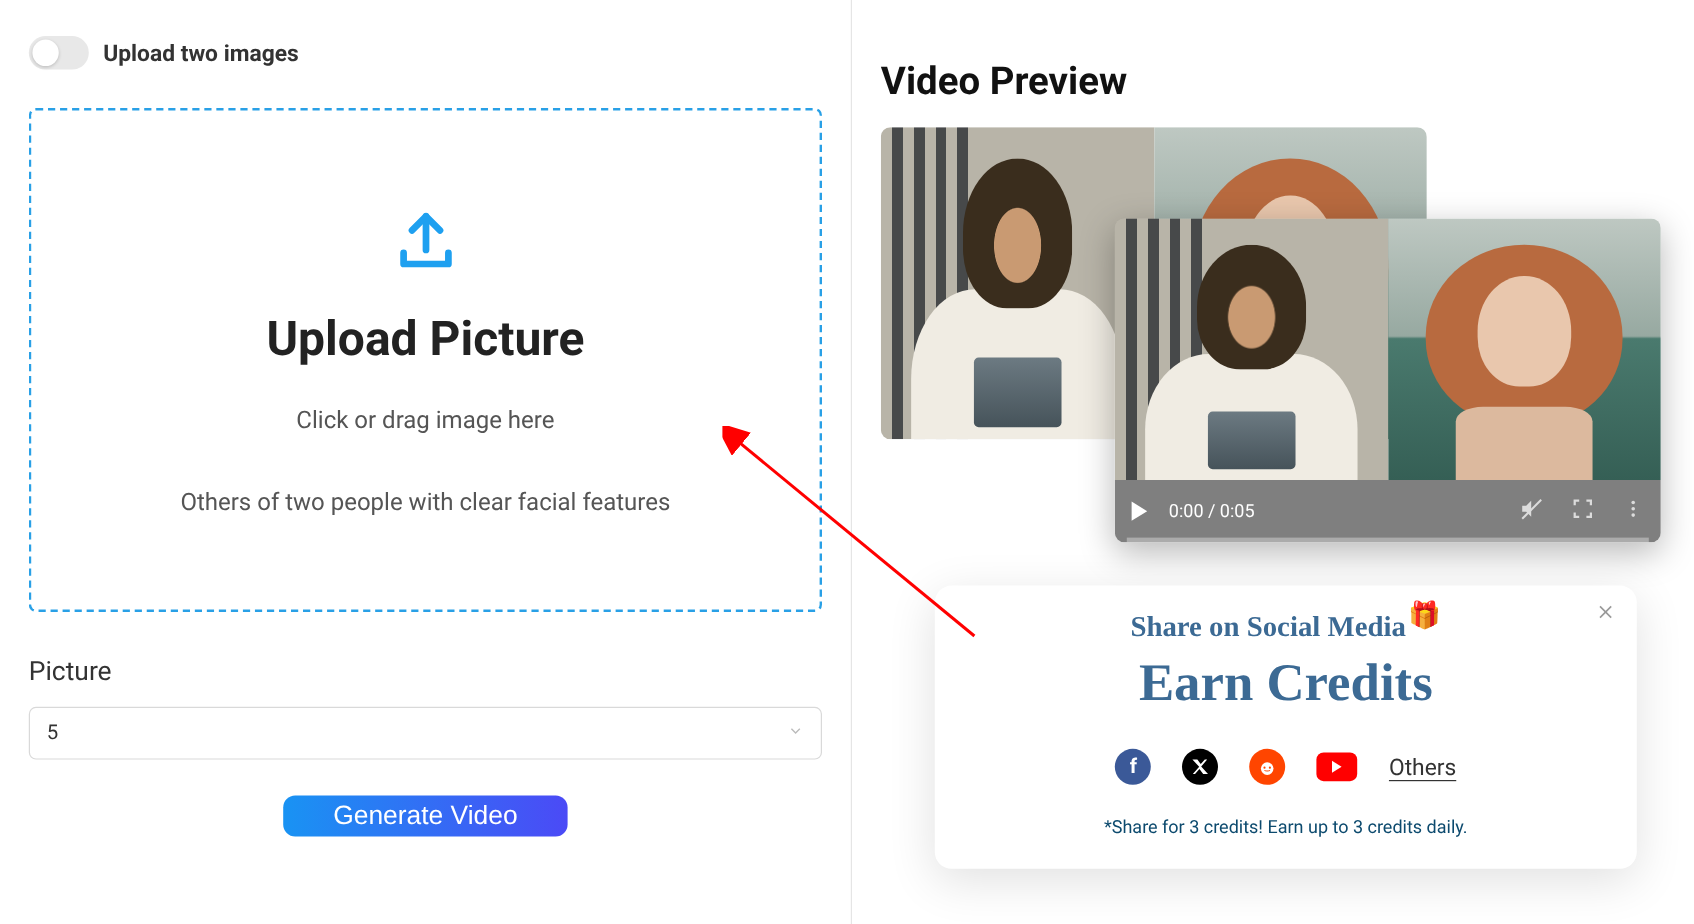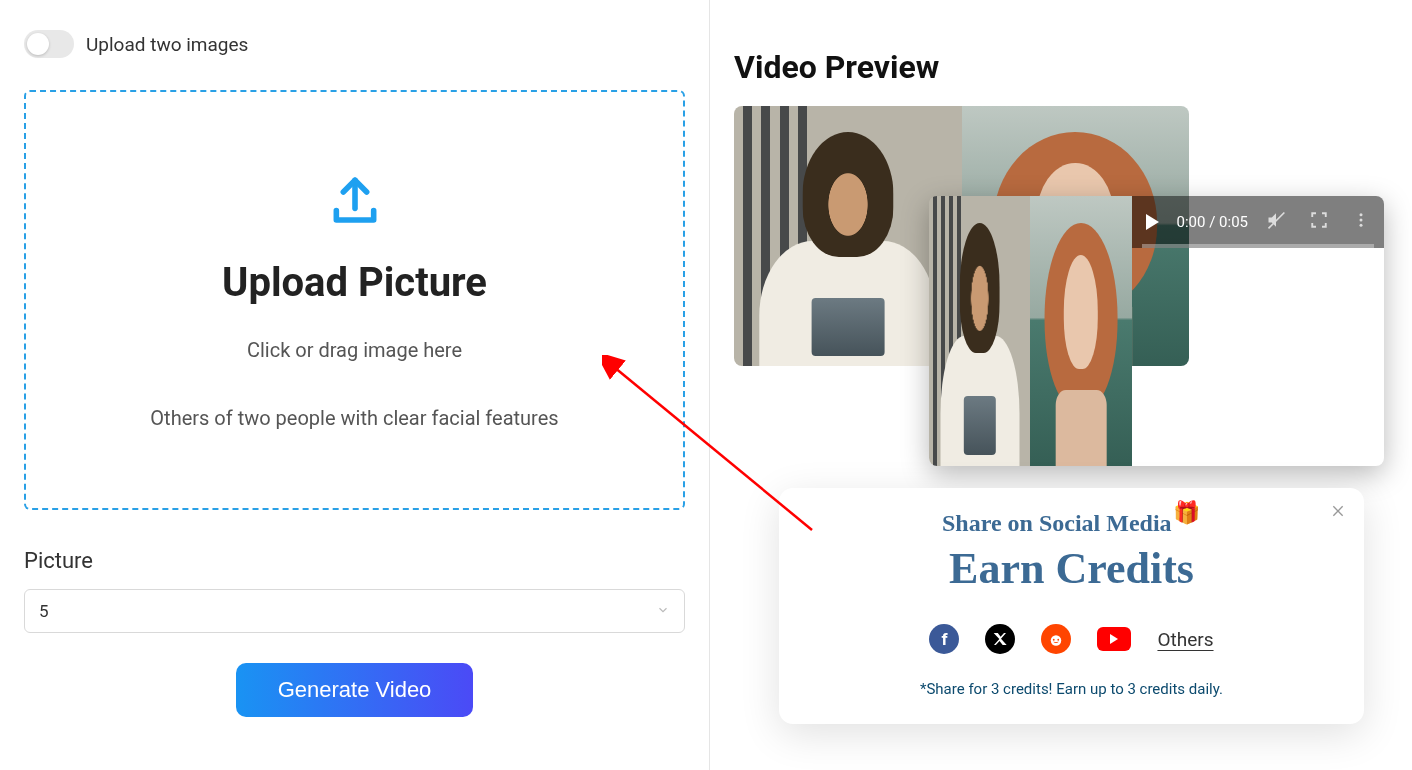--- a/index.html
+++ b/index.html
@@ -31,20 +31,21 @@
       padding: 20px 24px;
       position: relative;
     }
 
     
     .toggle-row {
       display: flex;
       align-items: center;
       gap: 12px;
       margin-bottom: 32px;
+      font-weight: bold;
     }
     .toggle {
       width: 50px;
       height: 28px;
       background: #e8e8e8;
       border-radius: 14px;
       position: relative;
       cursor: pointer;
     }
     .toggle-knob {
@@ -117,21 +118,21 @@
       background: #fff;
     }
     .chevron-down {
       color: #bbb;
     }
 
     
     .generate-btn {
       display: block;
       margin: 30px auto 0;
-      padding: 14px 42px;
+      padding: 4px 42px;
       font-size: 22px;
       color: #fff;
       background: linear-gradient(90deg, #1993f3 0%, #4b4af6 100%);
       border: none;
       border-radius: 10px;
       cursor: pointer;
       font-weight: 500;
     }
 
     
@@ -151,29 +152,29 @@
       top: 0;
       left: 0;
       width: 455px;
       height: 260px;
       border-radius: 8px;
       overflow: hidden;
       display: flex;
     }
     .preview-front {
       position: absolute;
-      top: 90px;
+      top: 76px;
       left: 195px;
       width: 455px;
       height: 270px;
       border-radius: 8px;
       overflow: hidden;
       box-shadow: 0 8px 28px rgba(0,0,0,0.28);
       display: flex;
-      flex-direction: row;
+      flex-direction: column;
     }
     .photo-pair {
       display: flex;
       flex: 1;
       width: 100%;
     }
     .photo {
       flex: 1;
       position: relative;
       overflow: hidden;

